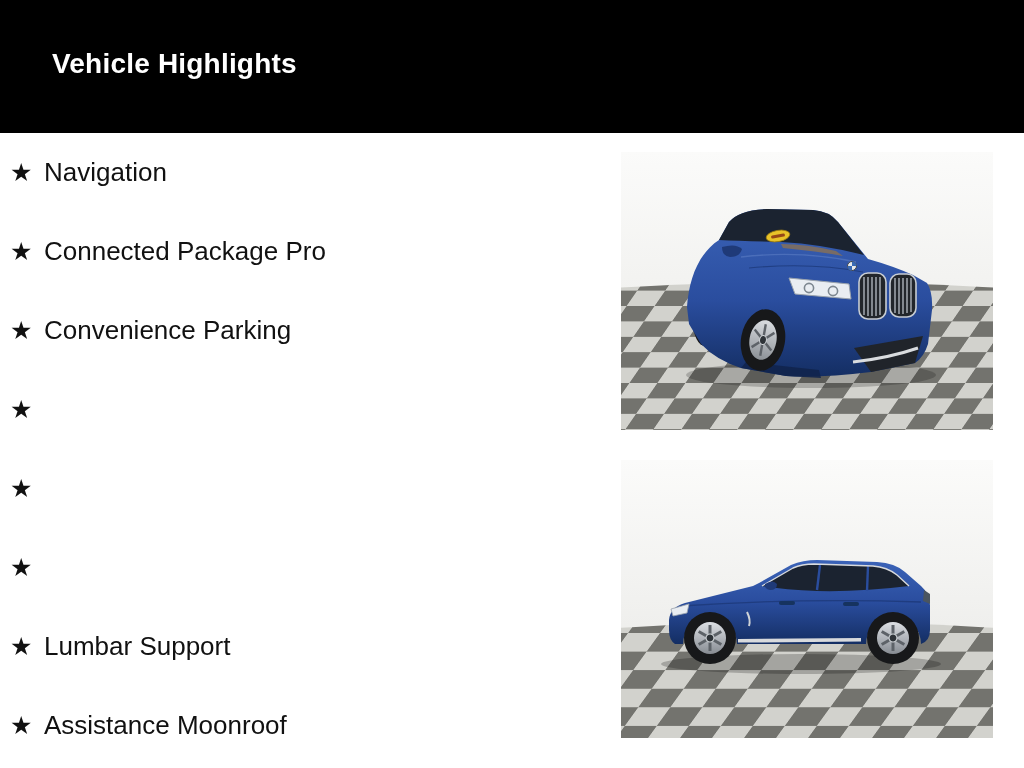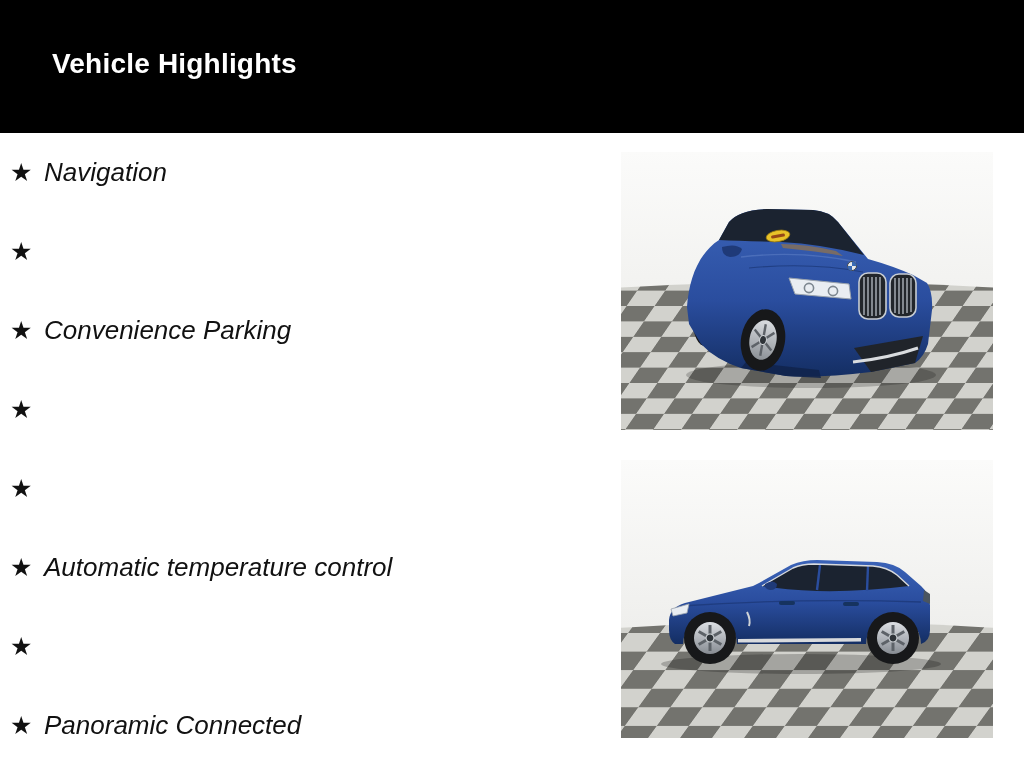--- a/index.html
+++ b/index.html
@@ -33,21 +33,21 @@
   .feature-item {
     height: 79px;
     display: flex; align-items: center;
     color: #111111; font-size: 26px;
   }
   .feature-star {
     width: 34px; flex: 0 0 34px;
     font-size: 25px; color: #111111;
     text-align: left;
   }
-  .feature-label { white-space: nowrap; font-style: italic; }
+  .feature-label { white-space: nowrap; }
 
   
   .photo {
     position: absolute; left: 621px;
     width: 372px; height: 278px;
     overflow: hidden;
   }
   .photo-front { top: 152px; }
   .photo-side  { top: 460px; }
   .photo svg { display: block; width: 372px; height: 278px; }
@@ -61,41 +61,42 @@
     <h1 class="header-title">Vehicle Highlights</h1>
   </div>
 
   <ul class="feature-list">
     <li class="feature-item">
       <span class="feature-star">★</span>
       <span class="feature-label">Navigation</span>
     </li>
     <li class="feature-item">
       <span class="feature-star">★</span>
+      <span class="feature-label">Connected Package Pro</span>
     </li>
     <li class="feature-item">
       <span class="feature-star">★</span>
       <span class="feature-label">Convenience Parking</span>
     </li>
     <li class="feature-item">
       <span class="feature-star">★</span>
     </li>
     <li class="feature-item">
       <span class="feature-star">★</span>
     </li>
     <li class="feature-item">
       <span class="feature-star">★</span>
-      <span class="feature-label">Automatic temperature control</span>
-    </li>
-    <li class="feature-item">
-      <span class="feature-star">★</span>
-    </li>
-    <li class="feature-item">
-      <span class="feature-star">★</span>
-      <span class="feature-label">Panoramic Connected</span>
+    </li>
+    <li class="feature-item">
+      <span class="feature-star">★</span>
+      <span class="feature-label">Lumbar Support</span>
+    </li>
+    <li class="feature-item">
+      <span class="feature-star">★</span>
+      <span class="feature-label">Assistance Moonroof</span>
     </li>
   </ul>
 
   <div class="photo photo-front">
     <svg viewBox="0 0 372 278" xmlns="http://www.w3.org/2000/svg">
       <defs>
         <linearGradient id="wall1" x1="0" y1="0" x2="0" y2="1">
           <stop offset="0" stop-color="#fbfbfa"></stop>
           <stop offset="1" stop-color="#e9e9e6"></stop>
         </linearGradient>

